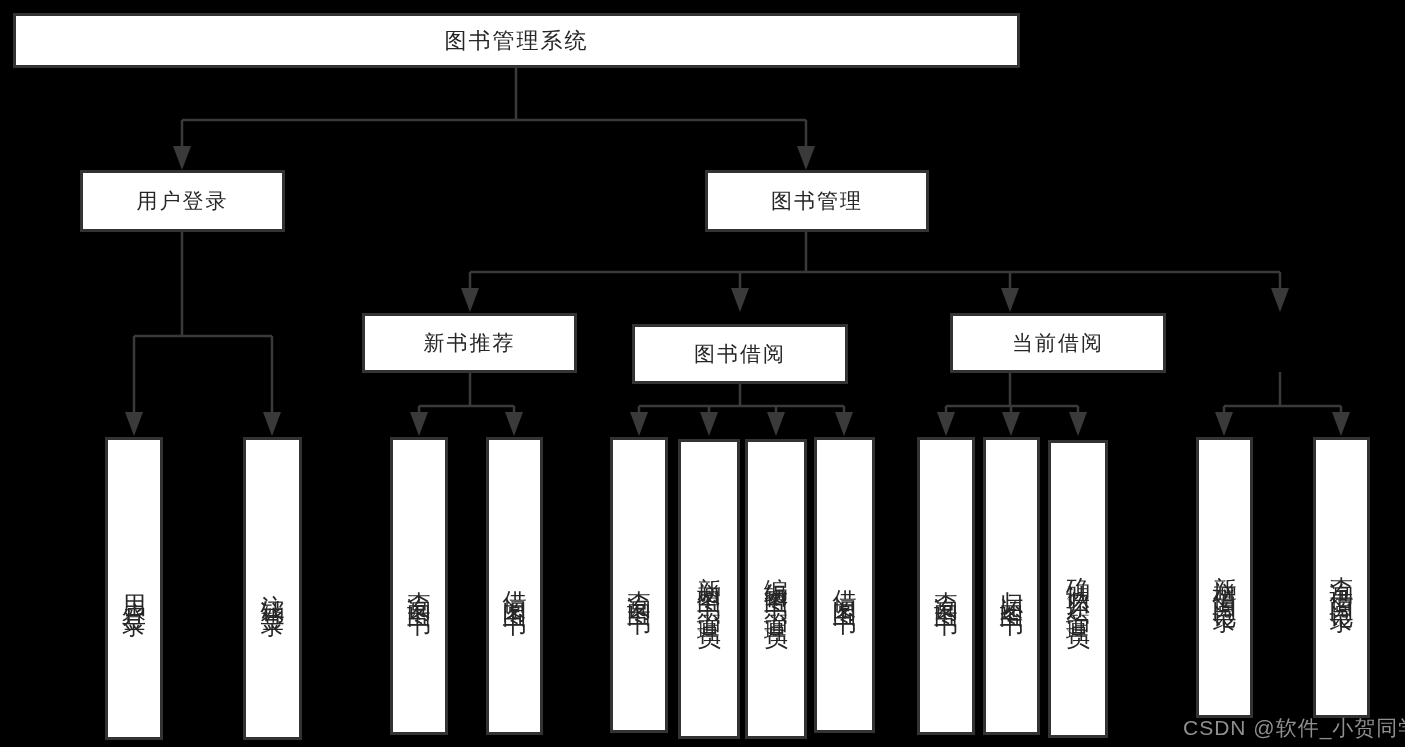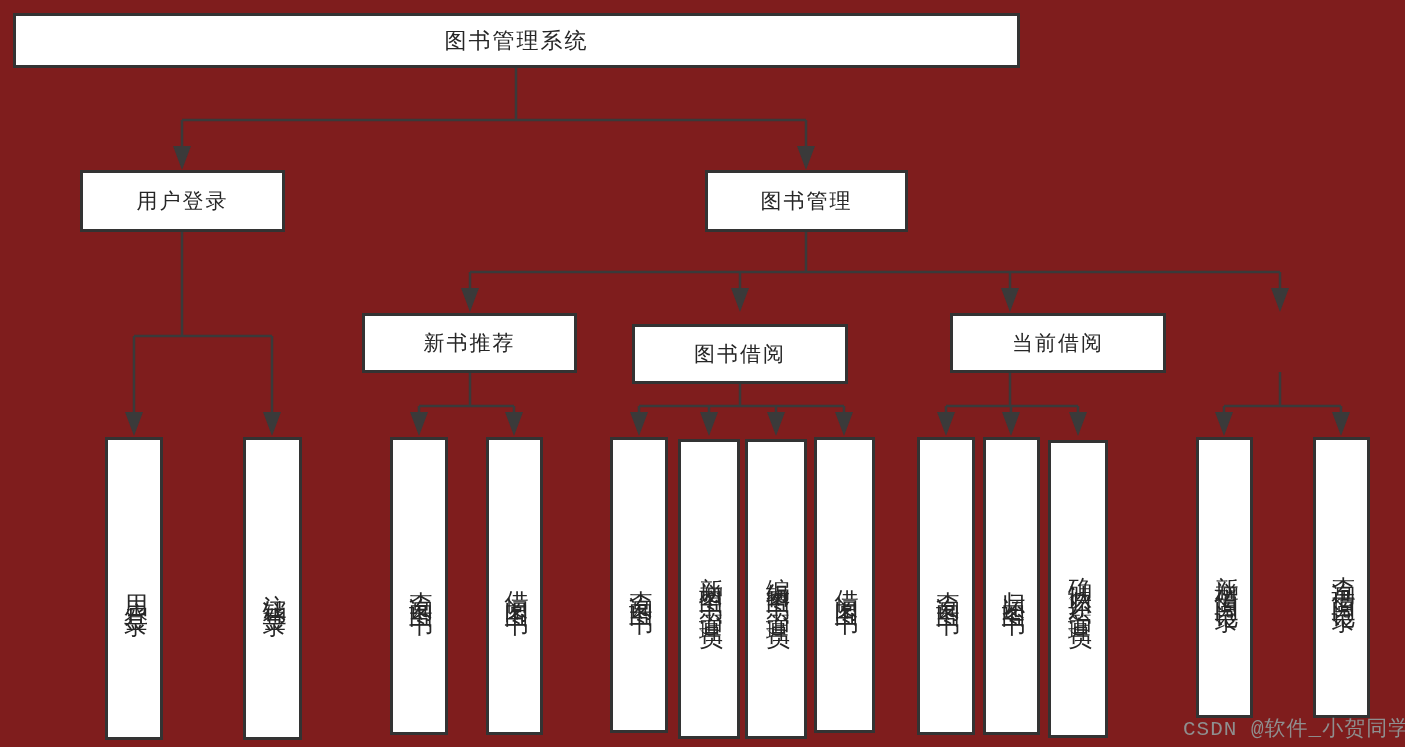--- a/index.html
+++ b/index.html
@@ -1,18 +1,18 @@
 <!DOCTYPE html>
 <html><head>
 <meta charset="utf-8">
 <style>
   html,body{margin:0;padding:0;background:#ffffff;}
   #canvas{
-    position:relative;width:1405px;height:747px;background:#7f1d1d;
-    font-family:Liberation Mono, monospace;overflow:hidden;
+    position:relative;width:1405px;height:747px;background:#000000;
+    font-family:Liberation Sans, sans-serif;overflow:hidden;
   }
   #connectors{position:absolute;left:0;top:0;z-index:1;}
   #connectors path{stroke:#3a3a3a;stroke-width:2.5;fill:none;}
   #connectors polygon{fill:#3a3a3a;stroke:none;}
   .node{
     position:absolute;box-sizing:border-box;border:3px solid #333333;background:#ffffff;
     display:flex;align-items:center;justify-content:center;
     color:#262626;z-index:2;
   }
   .hbox{font-size:21px;letter-spacing:2px;white-space:nowrap;}
@@ -70,21 +70,21 @@
     <g>
       <path d="M1280 372 V406 M1224 406 H1341 M1224 406 V428 M1341 406 V428"></path>
       <polygon points="1215,412 1233,412 1224,436"></polygon>
       <polygon points="1332,412 1350,412 1341,436"></polygon>
     </g>
   </svg>
 
   <div class="node hbox root" style="left:13px;top:13px;width:1007px;height:55px;">图书管理系统</div>
 
   <div class="node hbox" style="left:80px;top:170px;width:205px;height:62px;">用户登录</div>
-  <div class="node hbox" style="left:705px;top:170px;width:203px;height:62px;">图书管理</div>
+  <div class="node hbox" style="left:705px;top:170px;width:224px;height:62px;">图书管理</div>
 
   <div class="node hbox" style="left:362px;top:313px;width:215px;height:60px;">新书推荐</div>
   <div class="node hbox" style="left:632px;top:324px;width:216px;height:60px;">图书借阅</div>
   <div class="node hbox" style="left:902px;top:313px;width:216px;height:60px;margin-left:48px;">当前借阅</div>
 
   <div class="node vbox" style="left:105px;top:437px;width:58px;height:303px;">用户登录</div>
   <div class="node vbox" style="left:243px;top:437px;width:59px;height:303px;">注销登录</div>
 
   <div class="node vbox" style="left:390px;top:437px;width:58px;height:298px;">查询图书</div>
   <div class="node vbox" style="left:486px;top:437px;width:57px;height:298px;">借阅图书</div>

